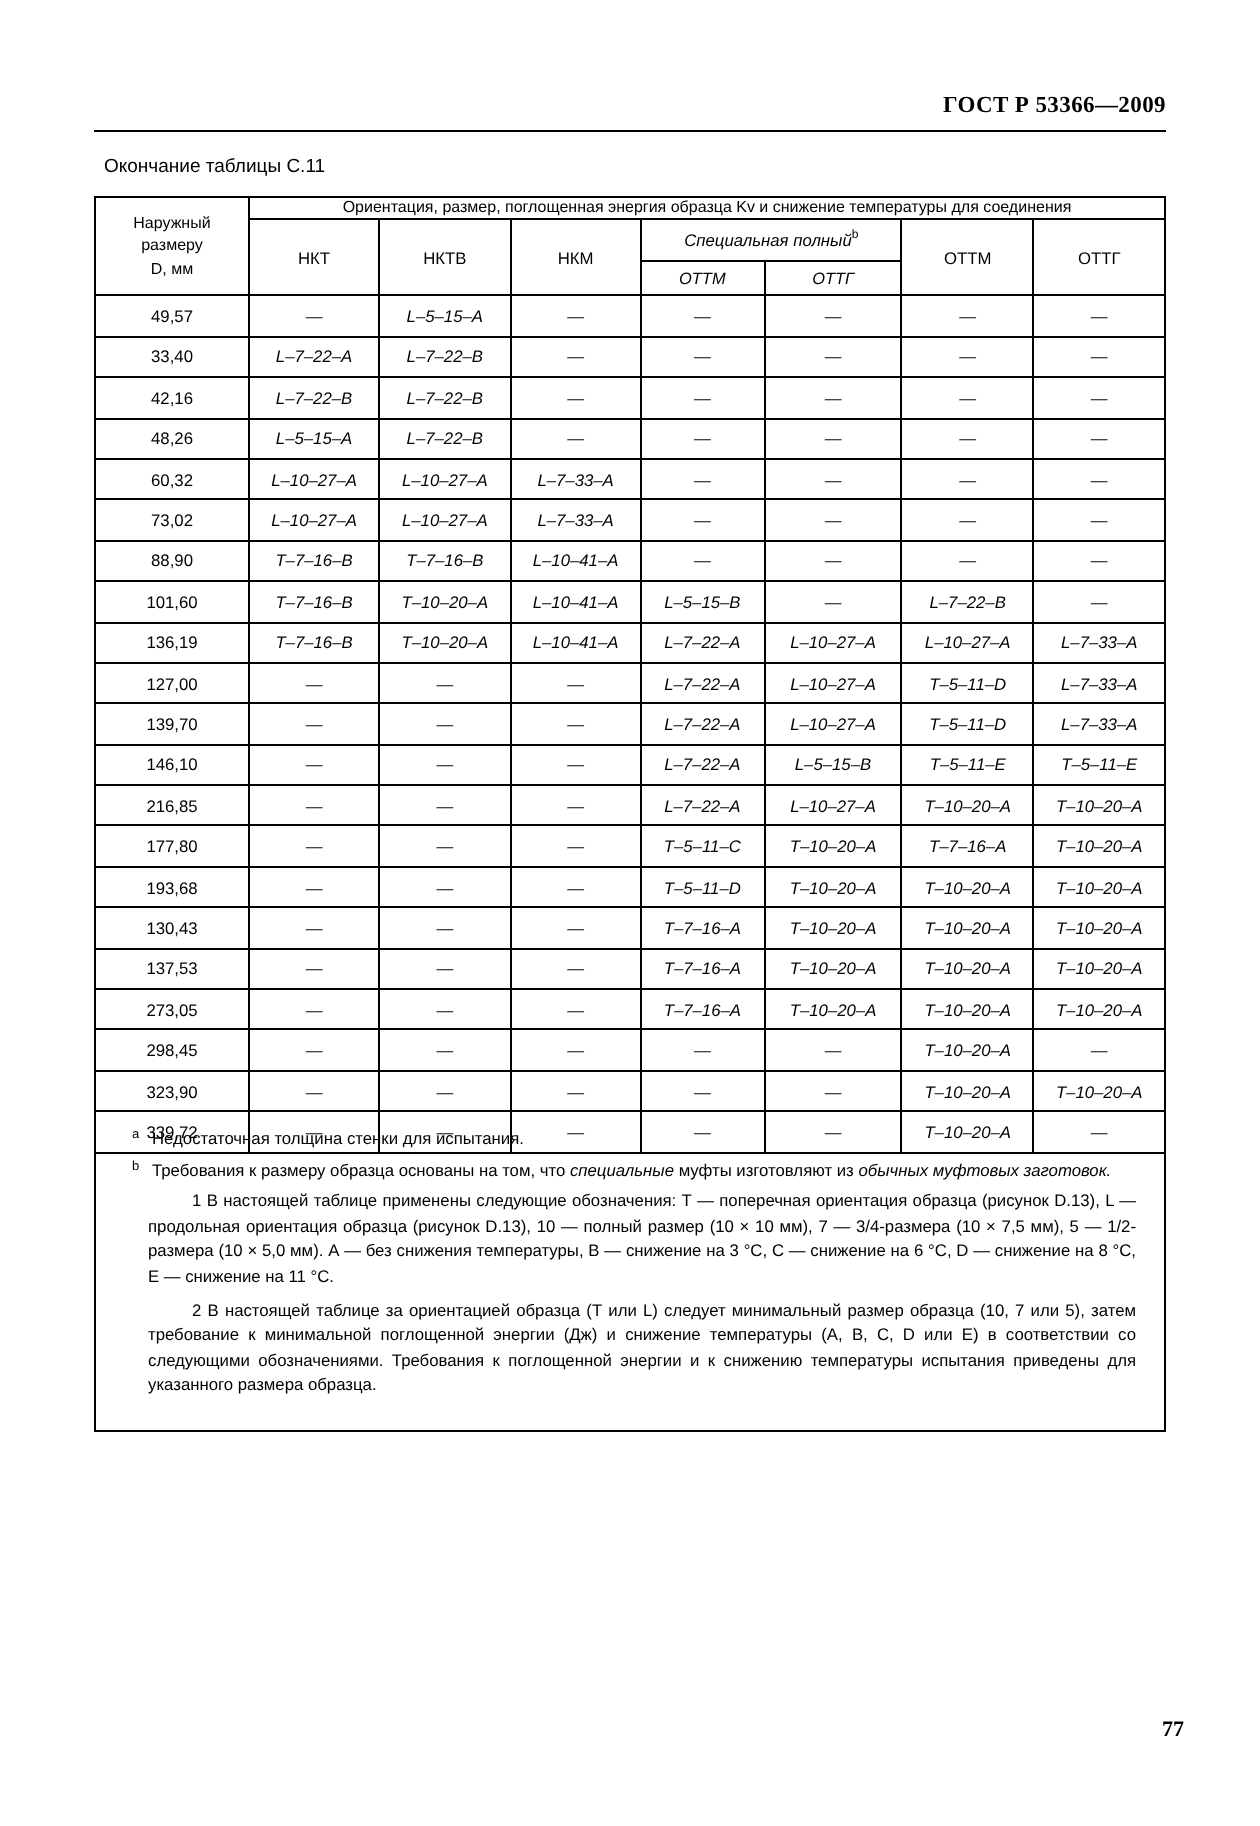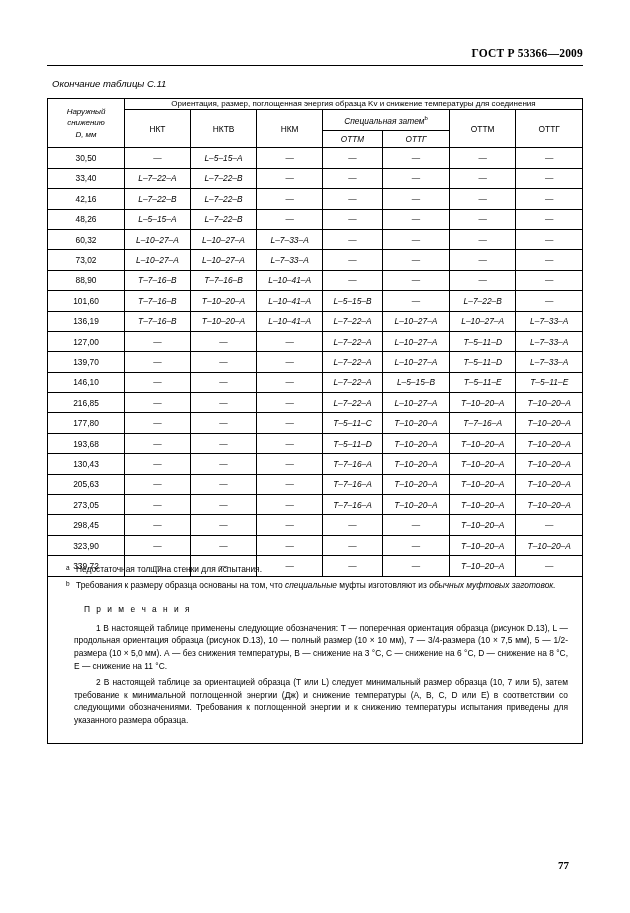--- a/index.html
+++ b/index.html
@@ -35,21 +35,20 @@
     top: 65px;
     left: 47px;
     right: 47px;
     border-bottom: 1.2px solid #000;
   }
   .caption {
     position: absolute;
     top: 78px;
     left: 52px;
     font-family: "Liberation Sans", sans-serif;
-    font-style: italic;
     font-size: 9.5px;
   }
   table.main {
     position: absolute;
     top: 98px;
     left: 47px;
     width: 536px;
     border-collapse: collapse;
     font-family: "Liberation Sans", sans-serif;
     font-size: 8.2px;
@@ -59,21 +58,20 @@
     text-align: center;
     vertical-align: middle;
     padding: 0;
     font-weight: normal;
   }
   .hdr-col0 {
     width: 76px;
     line-height: 1.45;
     font-size: 8px;
     padding: 4px 2px;
-    font-style: italic;
   }
   .hdr-top {
     font-size: 8px;
     padding: 4px 3px;
     line-height: 1.3;
   }
   .hdr-sub {
     font-size: 8.4px;
     height: 20px;
   }
@@ -125,21 +123,21 @@
   }
   .notes p.para {
     margin: 0 0 4px 12px;
     text-align: justify;
     text-indent: 22px;
   }
   .it { font-style: italic; }
   .pagenum {
     position: absolute;
     bottom: 42px;
-    right: 61px;
+    right: 38px;
     font-family: "Liberation Serif", serif;
     font-size: 11px;
     font-weight: bold;
     margin-left: 40px;
   }
 </style>
 </head>
 <body>
 
 <div class="page">
@@ -147,41 +145,41 @@
   <div class="header">ГОСТ Р 53366—2009</div>
   <div class="header-rule"></div>
 
   <div class="caption">Окончание таблицы С.11</div>
 
   <table class="main">
     <thead>
       <tr>
         <td class="hdr-col0" rowspan="3">
           <div>Наружный</div>
-          <div>снижению</div>
+          <div>размеру</div>
           <div>D, мм</div>
         </td>
         <td class="hdr-top" colspan="7">Ориентация, размер, поглощенная энергия образца Kv и снижение температуры для соединения</td>
       </tr>
       <tr>
         <td class="hdr-sub" rowspan="2">НКТ</td>
         <td class="hdr-sub" rowspan="2">НКТВ</td>
         <td class="hdr-sub" rowspan="2">НКМ</td>
-        <td class="hdr-sub" colspan="2"><span class="hdr-italic">Специальная затем</span><sup style="font-size:6px">b</sup></td>
+        <td class="hdr-sub" colspan="2"><span class="hdr-italic">Специальная полный</span><sup style="font-size:6px">b</sup></td>
         <td class="hdr-sub" rowspan="2">ОТТМ</td>
         <td class="hdr-sub" rowspan="2">ОТТГ</td>
       </tr>
       <tr>
         <td class="hdr-sub2">ОТТМ</td>
         <td class="hdr-sub2">ОТТГ</td>
       </tr>
     </thead>
     <tbody>
       <tr>
-          <td class="cell diam">30,50</td>
+          <td class="cell diam">49,57</td>
           <td class="cell">—</td>
           <td class="cell">L–5–15–A</td>
           <td class="cell">—</td>
           <td class="cell">—</td>
           <td class="cell">—</td>
           <td class="cell">—</td>
           <td class="cell">—</td>
         </tr>
       <tr>
           <td class="cell diam">33,40</td>
@@ -327,21 +325,21 @@
           <td class="cell diam">130,43</td>
           <td class="cell">—</td>
           <td class="cell">—</td>
           <td class="cell">—</td>
           <td class="cell">T–7–16–A</td>
           <td class="cell">T–10–20–A</td>
           <td class="cell">T–10–20–A</td>
           <td class="cell">T–10–20–A</td>
         </tr>
       <tr>
-          <td class="cell diam">205,63</td>
+          <td class="cell diam">137,53</td>
           <td class="cell">—</td>
           <td class="cell">—</td>
           <td class="cell">—</td>
           <td class="cell">T–7–16–A</td>
           <td class="cell">T–10–20–A</td>
           <td class="cell">T–10–20–A</td>
           <td class="cell">T–10–20–A</td>
         </tr>
       <tr>
           <td class="cell diam">273,05</td>
@@ -383,20 +381,19 @@
           <td class="cell">T–10–20–A</td>
           <td class="cell">—</td>
         </tr>
     </tbody>
   </table>
 
   <div class="notes">
     <div class="fn"><sup>a</sup><span>Недостаточная толщина стенки для испытания.</span></div>
     <div class="fn"><sup>b</sup><span>Требования к размеру образца основаны на том, что </span><span class="it">специальные</span><span> муфты изготовляют из </span><span class="it">обычных муфтовых заготовок.</span></div>
 
-    <div class="prim-title">П р и м е ч а н и я</div>
     <p class="para">1 В настоящей таблице применены следующие обозначения: Т — поперечная ориентация образца (рисунок D.13),  L — продольная ориентация образца (рисунок D.13),  10 — полный размер (10 × 10 мм), 7 — 3/4-размера (10 × 7,5 мм),  5 — 1/2-размера (10 × 5,0 мм). А — без снижения температуры, В — снижение на 3 °С, С — снижение на 6 °С,  D — снижение на 8 °С,  Е — снижение на 11 °С.</p>
     <p class="para">2 В настоящей таблице за ориентацией образца (Т или L) следует минимальный  размер образца (10, 7 или 5), затем требование к минимальной поглощенной энергии (Дж) и снижение температуры (А, В, С, D или Е) в соответствии со следующими обозначениями. Требования к поглощенной энергии и к снижению температуры испытания приведены для указанного размера образца.</p>
   </div>
 
   <div class="pagenum">77</div>
 
 </div>
 
 </body></html>

